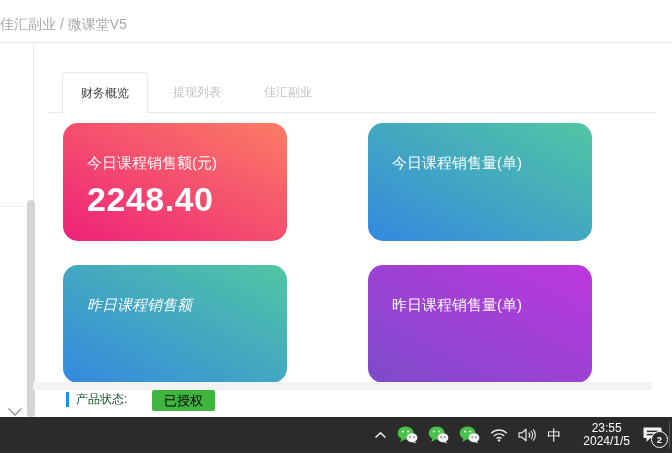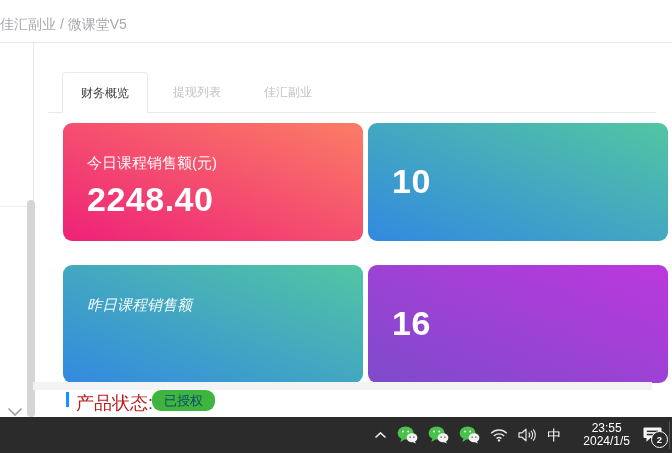--- a/index.html
+++ b/index.html
@@ -23,36 +23,36 @@
   .tab-active{
     left:62px;top:72px;width:86px;height:41px;background:#fff;
     border:1px solid #e9e9e9;border-bottom:none;border-radius:4px 4px 0 0;
     color:#3d3d3d;z-index:2;box-sizing:border-box;
   }
   .tab-inactive{color:#c2c2c7;top:72px;width:70px;}
   .tab-i1{left:162px;}
   .tab-i2{left:253px;}
   
   .stat-card{
-    width:300px;height:118px;border-radius:9px;box-sizing:border-box;
+    width:224px;height:118px;border-radius:15px;box-sizing:border-box;
     padding:31px 24px 0 24px;color:#fff;
   }
   .stat-card .label{font-size:15px;line-height:18px;color:rgba(255,255,255,.96);}
   .stat-card .value{font-size:34px;font-weight:bold;line-height:40px;margin-top:7px;letter-spacing:.5px;}
   .card-pos-0{left:63px;top:123px;}
   .card-pos-1{left:368px;top:123px;}
   .card-pos-2{left:63px;top:265px;}
   .card-pos-3{left:368px;top:265px;}
   
   .section-gap{left:33px;top:382px;width:619px;height:8px;background:#f2f3f5;}
   .status-bar{left:66px;top:392px;width:3px;height:15px;background:#1890ff;}
-  .status-label{left:76px;top:391px;font-size:18px;color:#b91c1c;}
+  .status-label{left:76px;top:391px;font-size:12px;color:#14532d;}
   .status-badge{
     left:152px;top:390px;height:21px;line-height:21px;padding:0 12px;
-    background:#3fb53f;color:#0c4a6e;font-size:13px;border-radius:9px;
+    background:#3fb53f;color:#000000;font-size:13px;border-radius:2px;
   }
   
   .taskbar{left:0;top:417px;width:672px;height:36px;background:#2b2b2b;}
   .tray{
     position:absolute;right:8px;top:0;height:36px;display:flex;align-items:center;
     gap:10px;
   }
   .tray-item{display:flex;align-items:center;justify-content:center;cursor:pointer;}
   .ime{color:#fff;font-size:14px;line-height:36px;}
   .clock{color:#fff;font-size:12px;line-height:13.5px;text-align:center;margin-left:12px;}
@@ -88,27 +88,27 @@
 </div>
 <div class="abs tab tab-inactive tab-i2">
   <span>佳汇副业</span>
 </div>
 
 <div class="abs stat-card card-pos-0" style="background: linear-gradient(to right top, rgb(238, 33, 121), rgb(251, 125, 100));">
   <div class="label">今日课程销售额(元)</div>
   <div class="value">2248.40</div>
 </div>
 <div class="abs stat-card card-pos-1" style="background: linear-gradient(to right top, rgb(51, 137, 224), rgb(82, 198, 162));">
-  <div class="value">10</div>
+  <div class="label">今日课程销售量(单)</div>
 </div>
 <div class="abs stat-card card-pos-2" style="background: linear-gradient(to right top, rgb(51, 137, 224), rgb(82, 198, 162)); font-style: italic;">
   <div class="label">昨日课程销售额</div>
 </div>
 <div class="abs stat-card card-pos-3" style="background: linear-gradient(to right top, rgb(125, 75, 203), rgb(189, 56, 221));">
-  <div class="value">16</div>
+  <div class="label">昨日课程销售量(单)</div>
 </div>
 
 <div class="abs section-gap"></div>
 <div class="abs status-bar" style="background: rgb(24, 144, 255);"></div>
 <div class="abs status-label">产品状态:</div>
 <div class="abs status-badge" style="background: rgb(63, 181, 63);">已授权</div>
 
 <div class="abs taskbar">
   <div class="tray">
     <div class="tray-item">

